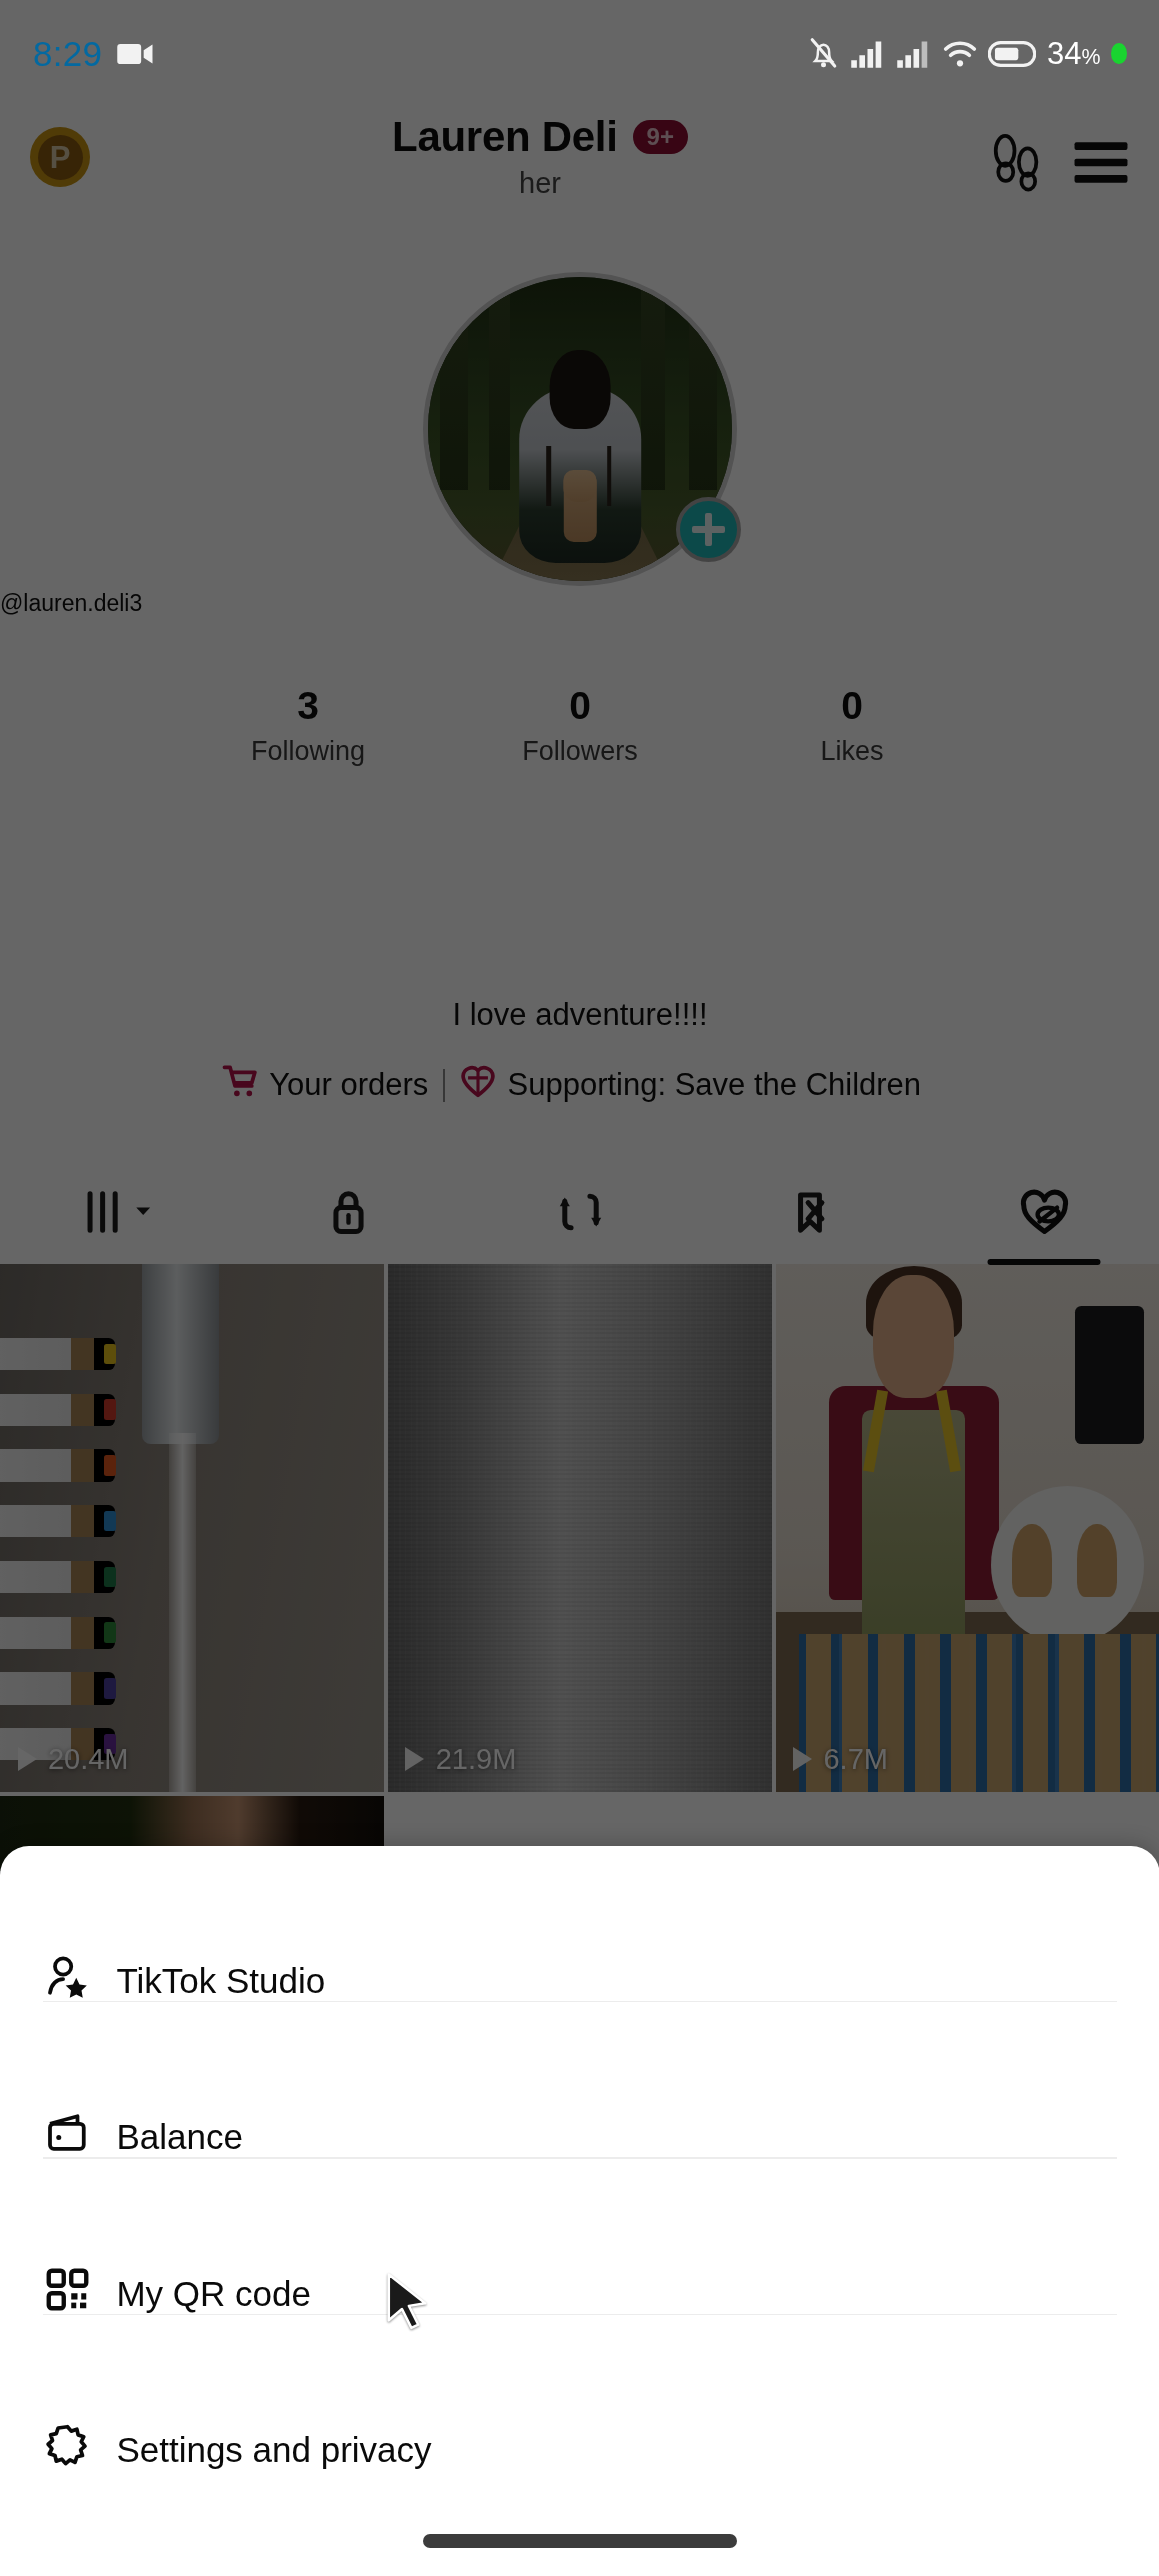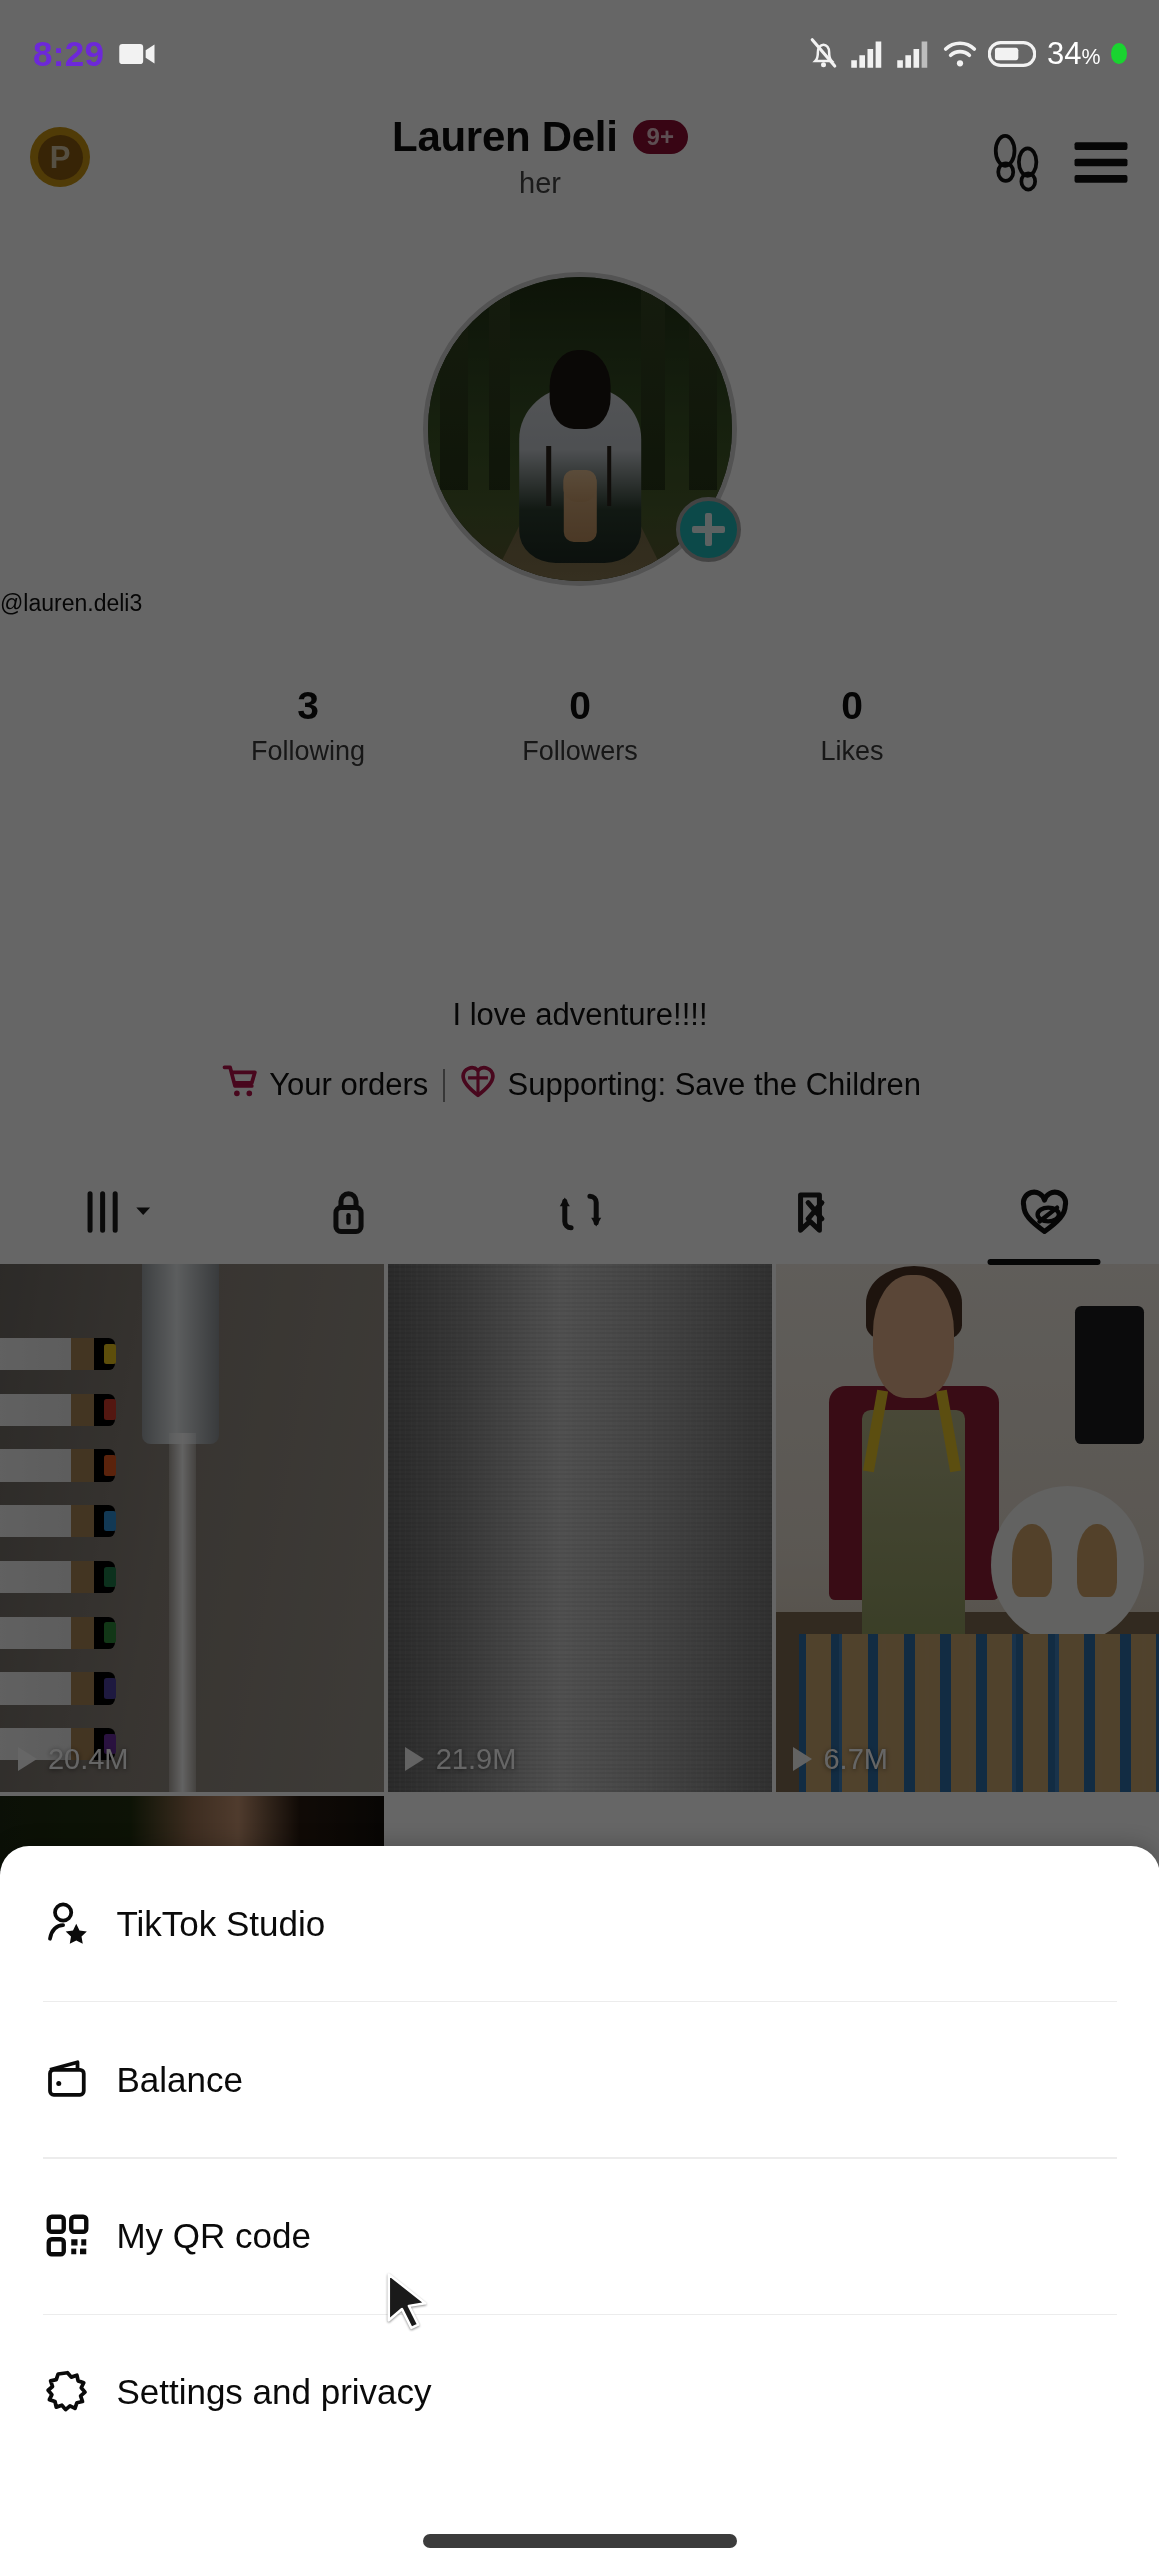--- a/index.html
+++ b/index.html
@@ -15,21 +15,21 @@
   .profile-layer { position:absolute; inset:0; background:#fff; }
   .dim-veil { position:absolute; inset:0; background:rgba(0,0,0,0.60); z-index:50; pointer-events:none; }
 
   
   .status-bar {
     position:absolute; top:0; left:0; right:0; height:107px;
     display:flex; align-items:center; justify-content:space-between;
     padding:0 33px; z-index:60;
   }
   .status-left { display:flex; align-items:center; gap:14px; }
-  .status-time { color:#6d28d9; font-size:35px; font-weight:700; letter-spacing:0.3px; }
+  .status-time { color:#0369a1; font-size:35px; font-weight:400; letter-spacing:0.3px; }
   .status-right { display:flex; align-items:center; gap:10.7px; }
   .sb-ico { display:block; }
   .batt-pct { color:#fff; font-size:31px; font-weight:400; }
   .batt-pct .pc { font-size:21.4px; }
   .green-dot { width:15.7px; height:21px; border-radius:50%; background:#19d430; }
 
   
   .header {
     position:absolute; top:113px; left:0; right:0; height:101px;
     display:flex; align-items:flex-start; padding:0 30px; z-index:20;
@@ -187,21 +187,21 @@
   .th3-pot { position:absolute; right:4%; top:8%; width:18%; height:26%; background:#1c1c1e; border-radius:6.3px; }
 
   .th4 { position:absolute; inset:0; background:linear-gradient(90deg,#1d2a12 0%,#22300f 34%,#9a7152 50%,#c79572 62%,#2a1b10 78%,#14100c 100%); }
 
   
   .sheet {
     position:absolute; left:0; right:0; bottom:0; height:730px;
     background:#fff; border-radius:29px 29px 0 0; z-index:100;
     box-shadow:0 -3.8px 19px rgba(0,0,0,.18);
   }
-  .sheet-item { height:155px; display:flex; align-items:center; padding:0 45px; gap:26.4px; }
+  .sheet-item { height:155px; display:flex; align-items:flex-end; padding:0 45px; gap:26.4px; }
   .sheet-label { font-size:35px; color:#0a0a0a; font-weight:400; }
   .sheet-div { height:1.3px; background:#ececec; margin:0 43px; }
   .home-indicator { position:absolute; bottom:28px; left:50%; transform:translateX(-50%); width:314px; height:14px; border-radius:7px; background:#3c3c3c; }
 
   
   .cursor { position:absolute; left:385px; top:2272px; z-index:200; filter:drop-shadow(0.6px 1.3px 1.3px rgba(0,0,0,.45)); }
 </style>
 </head>
 <body>
 

